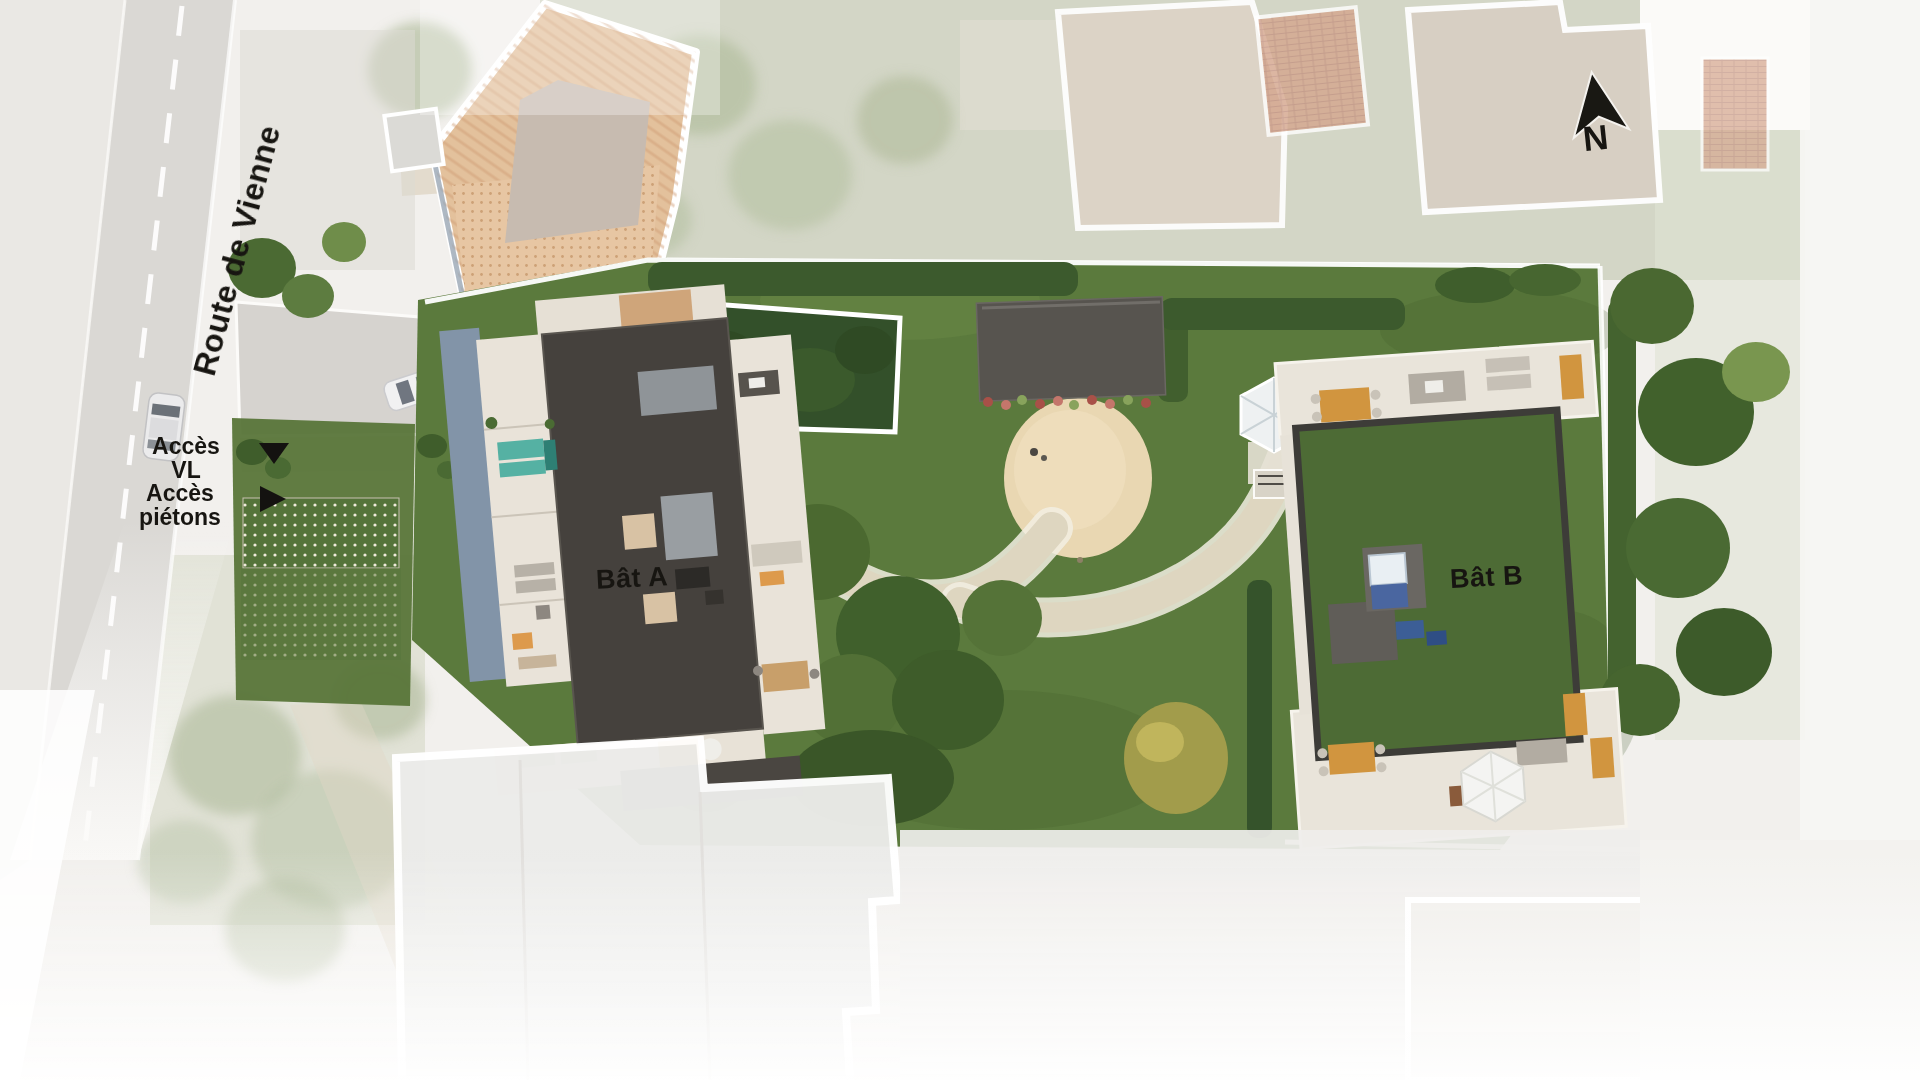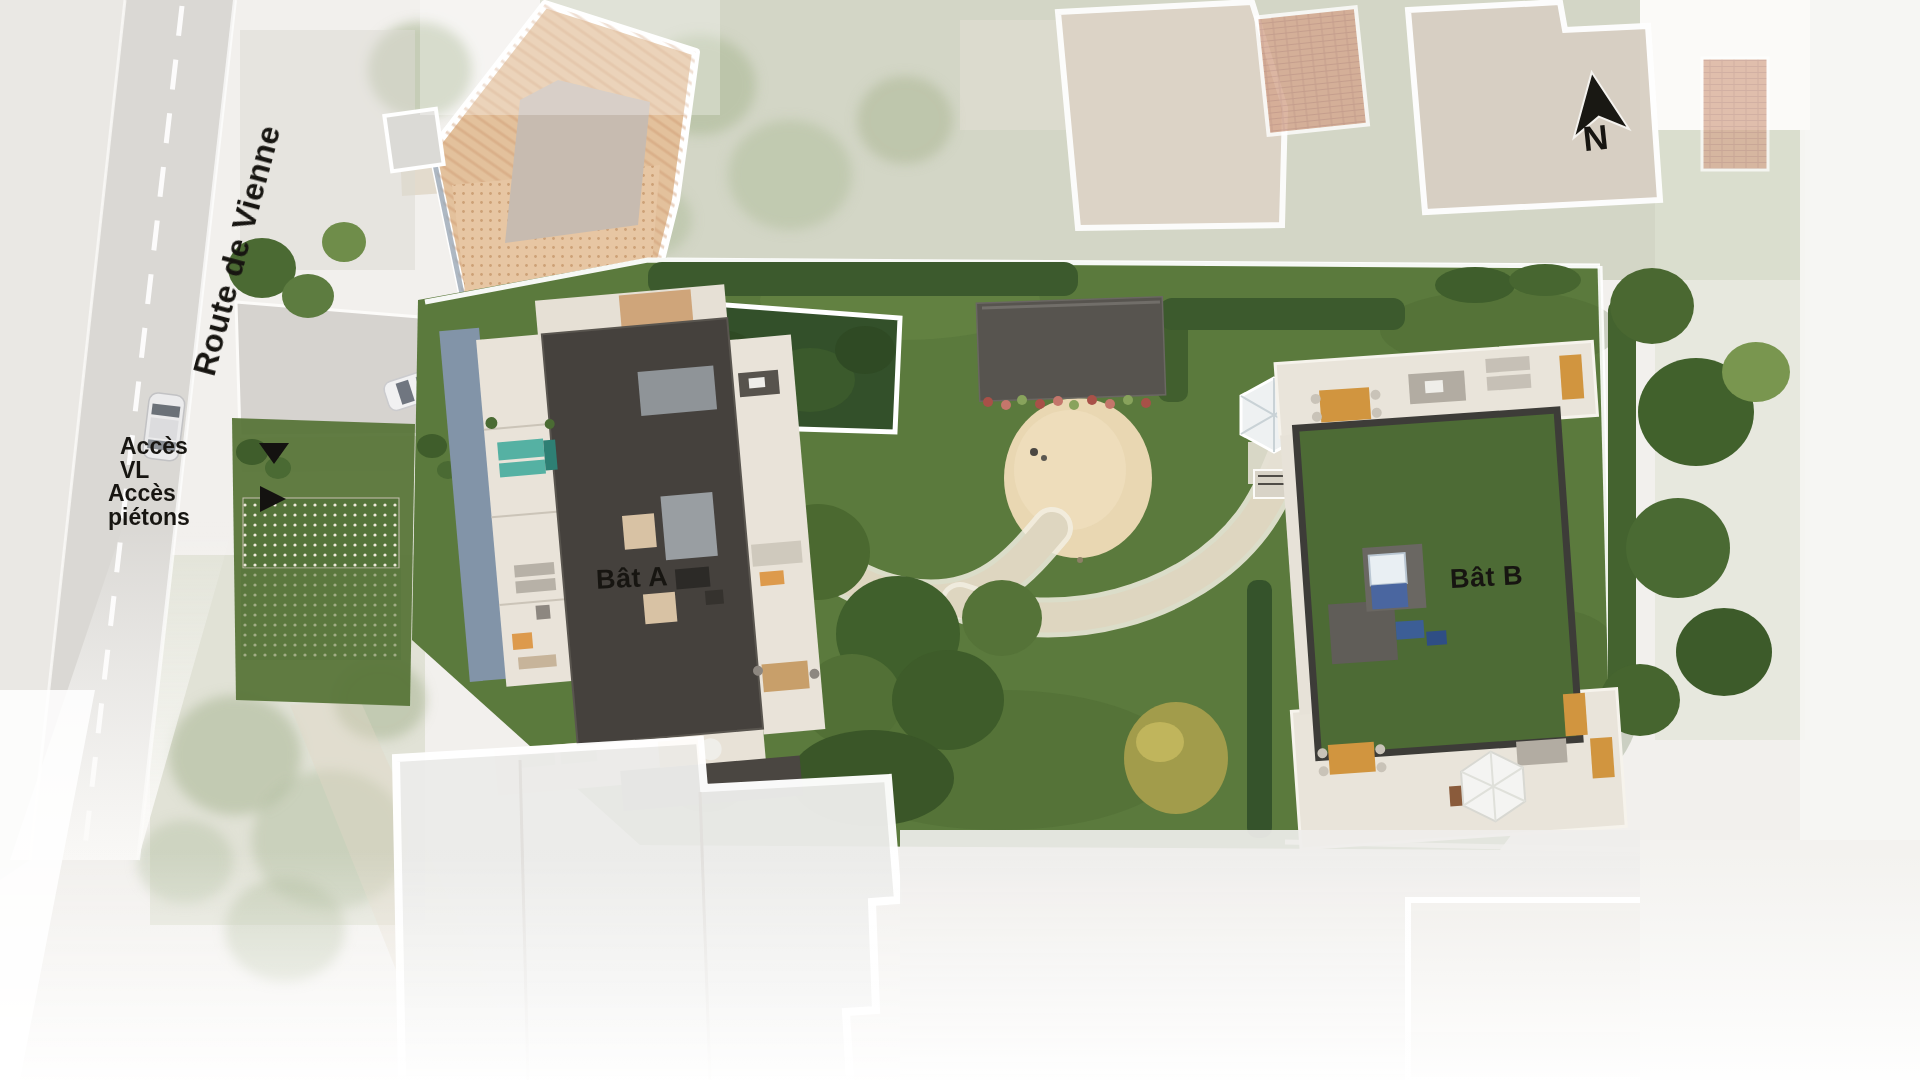--- a/index.html
+++ b/index.html
@@ -1,21 +1,21 @@
 <!DOCTYPE html>
 <html><head>
 <meta charset="utf-8">
 <style>
   html,body{margin:0;padding:0;background:#ffffff;}
   body{font-family:"Liberation Sans", sans-serif;}
   #stage{position:relative;width:1920px;height:1080px;overflow:hidden;background:#f2f0ed;}
   #stage svg.scene{position:absolute;left:0;top:0;}
   .lbl{position:absolute;color:#171511;font-weight:700;white-space:nowrap;}
   .street{font-size:32px;letter-spacing:.5px;transform:rotate(-75deg);transform-origin:0 0;}
-  .access{font-size:23px;line-height:24px;text-align:left;}
+  .access{font-size:23px;line-height:24px;text-align:center;}
   .bat{font-size:27px;transform:rotate(-3deg);letter-spacing:.5px;}
   .north{font-size:35px;transform:rotate(-6deg);}
   .tri-down{position:absolute;width:0;height:0;border-left:15px solid transparent;border-right:15px solid transparent;border-top:21px solid #141210;}
   .tri-right{position:absolute;width:0;height:0;border-top:13px solid transparent;border-bottom:13px solid transparent;border-left:26px solid #141210;}
 </style>
 </head>
 <body>
 
 <div id="stage">
 <svg class="scene" width="1920" height="1080" viewBox="0 0 1920 1080">

